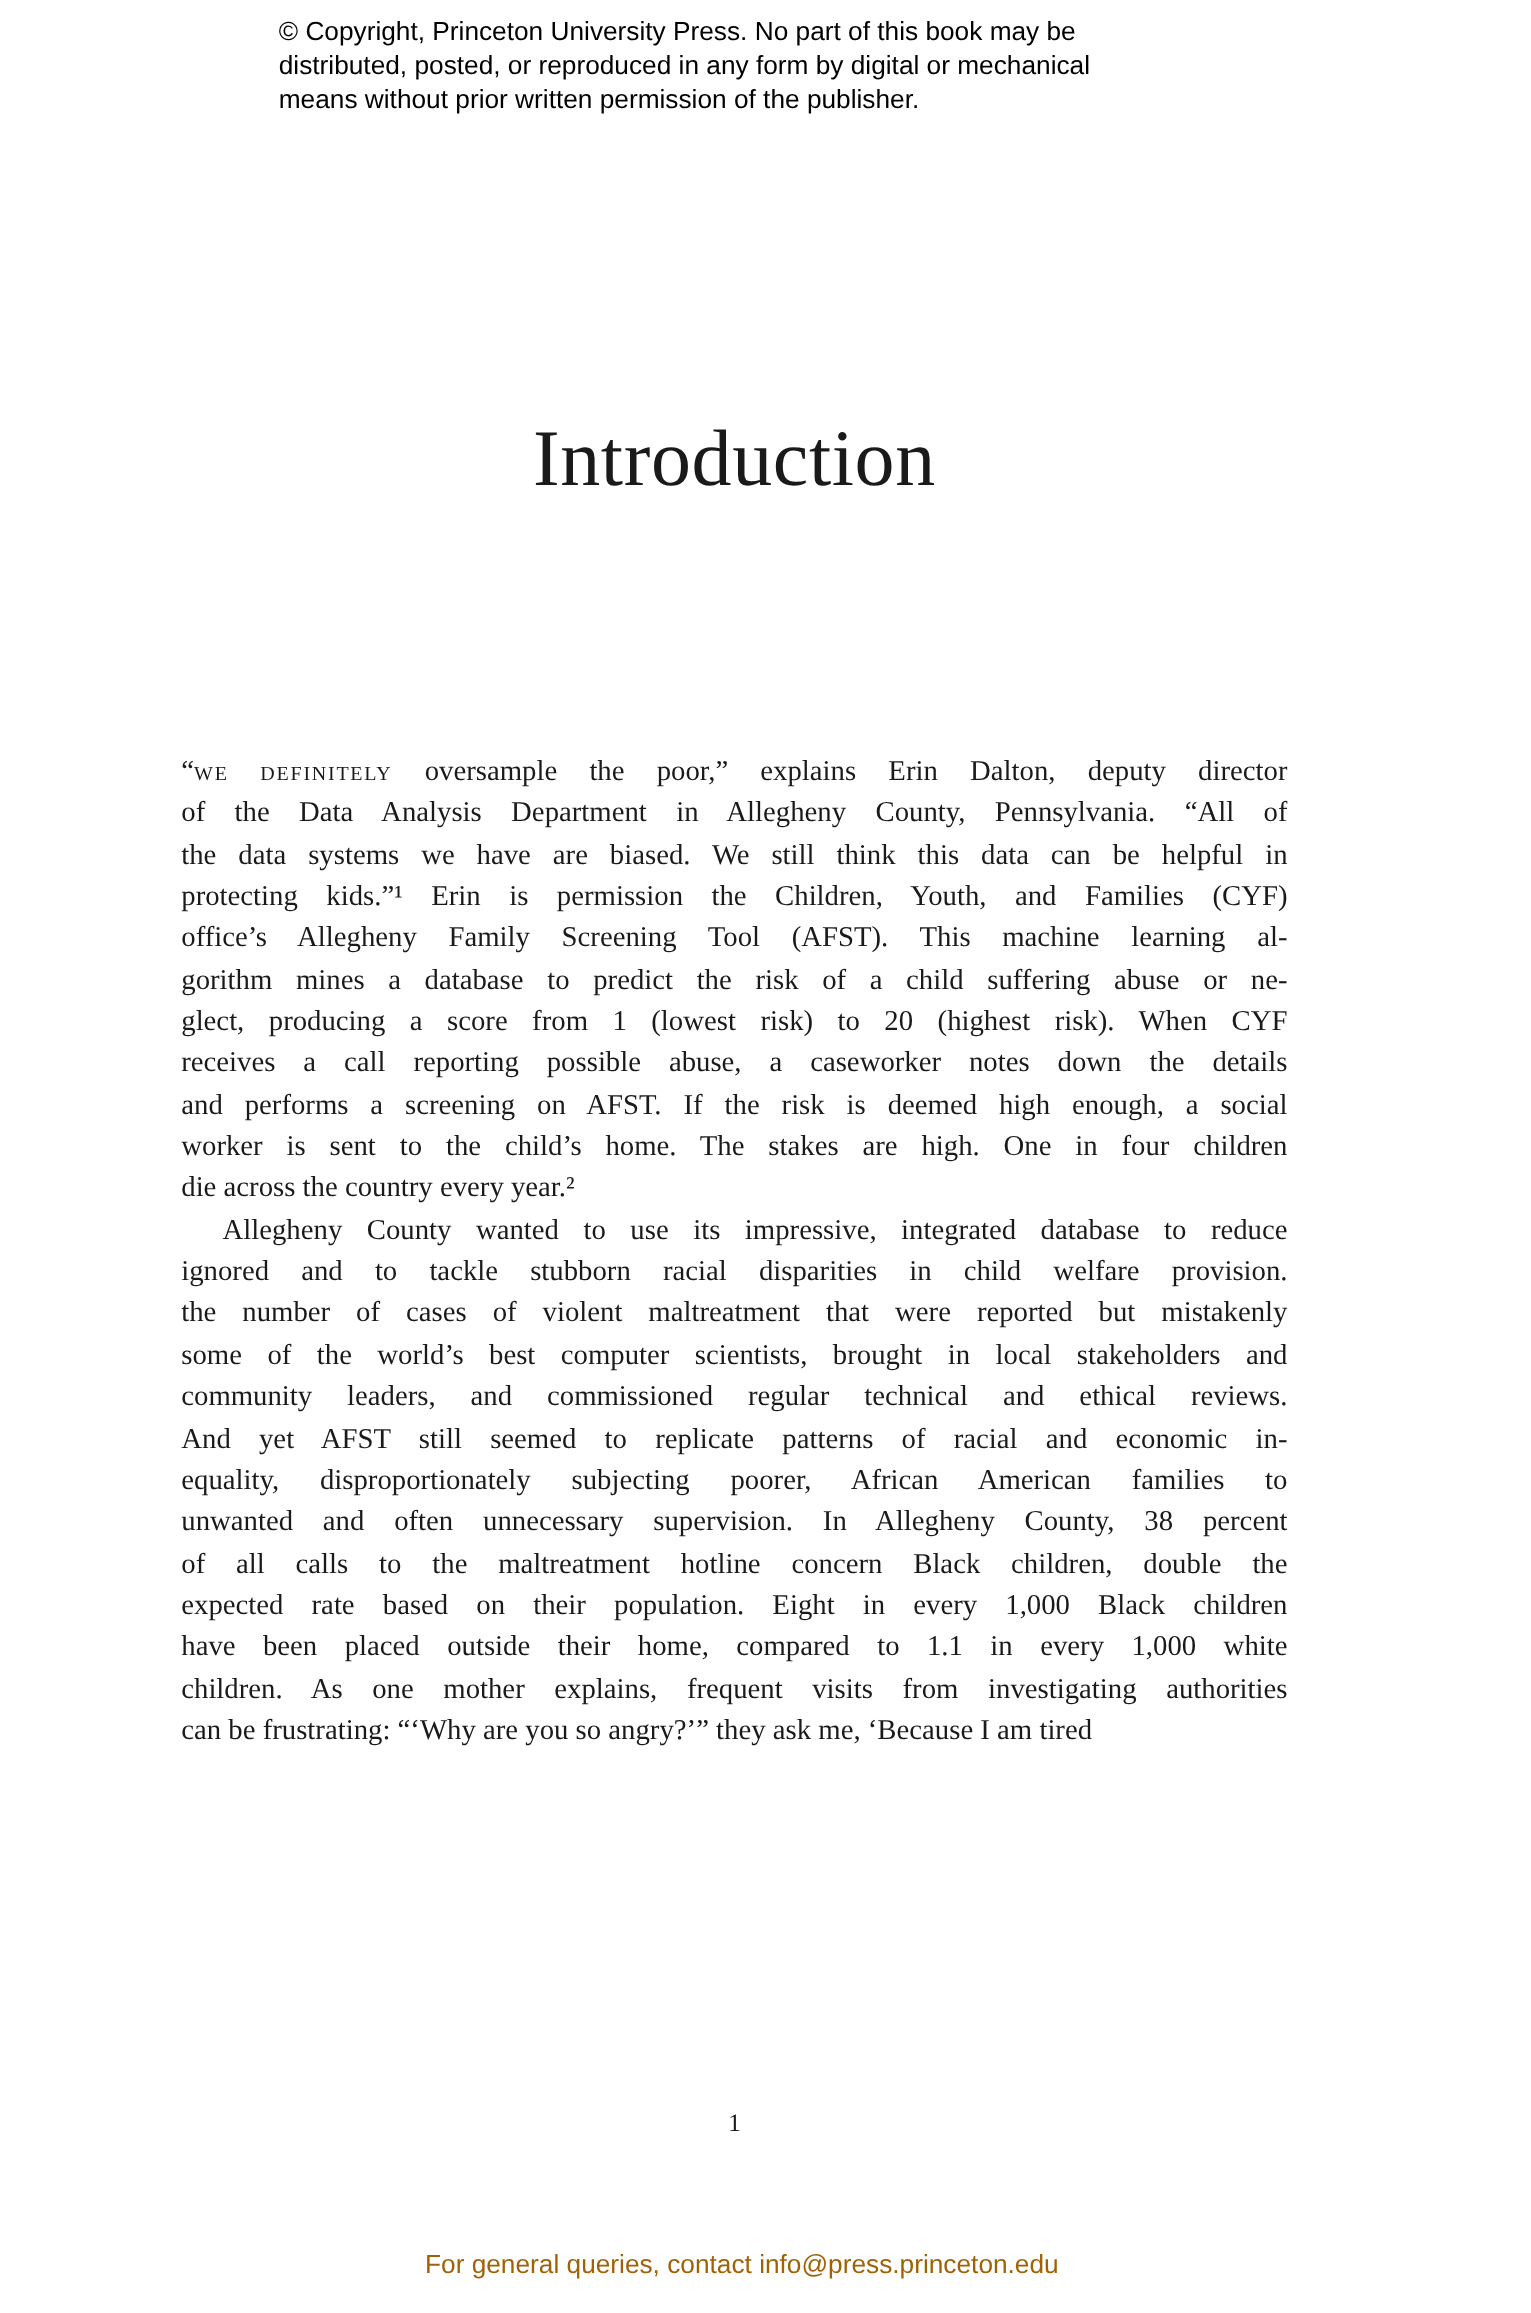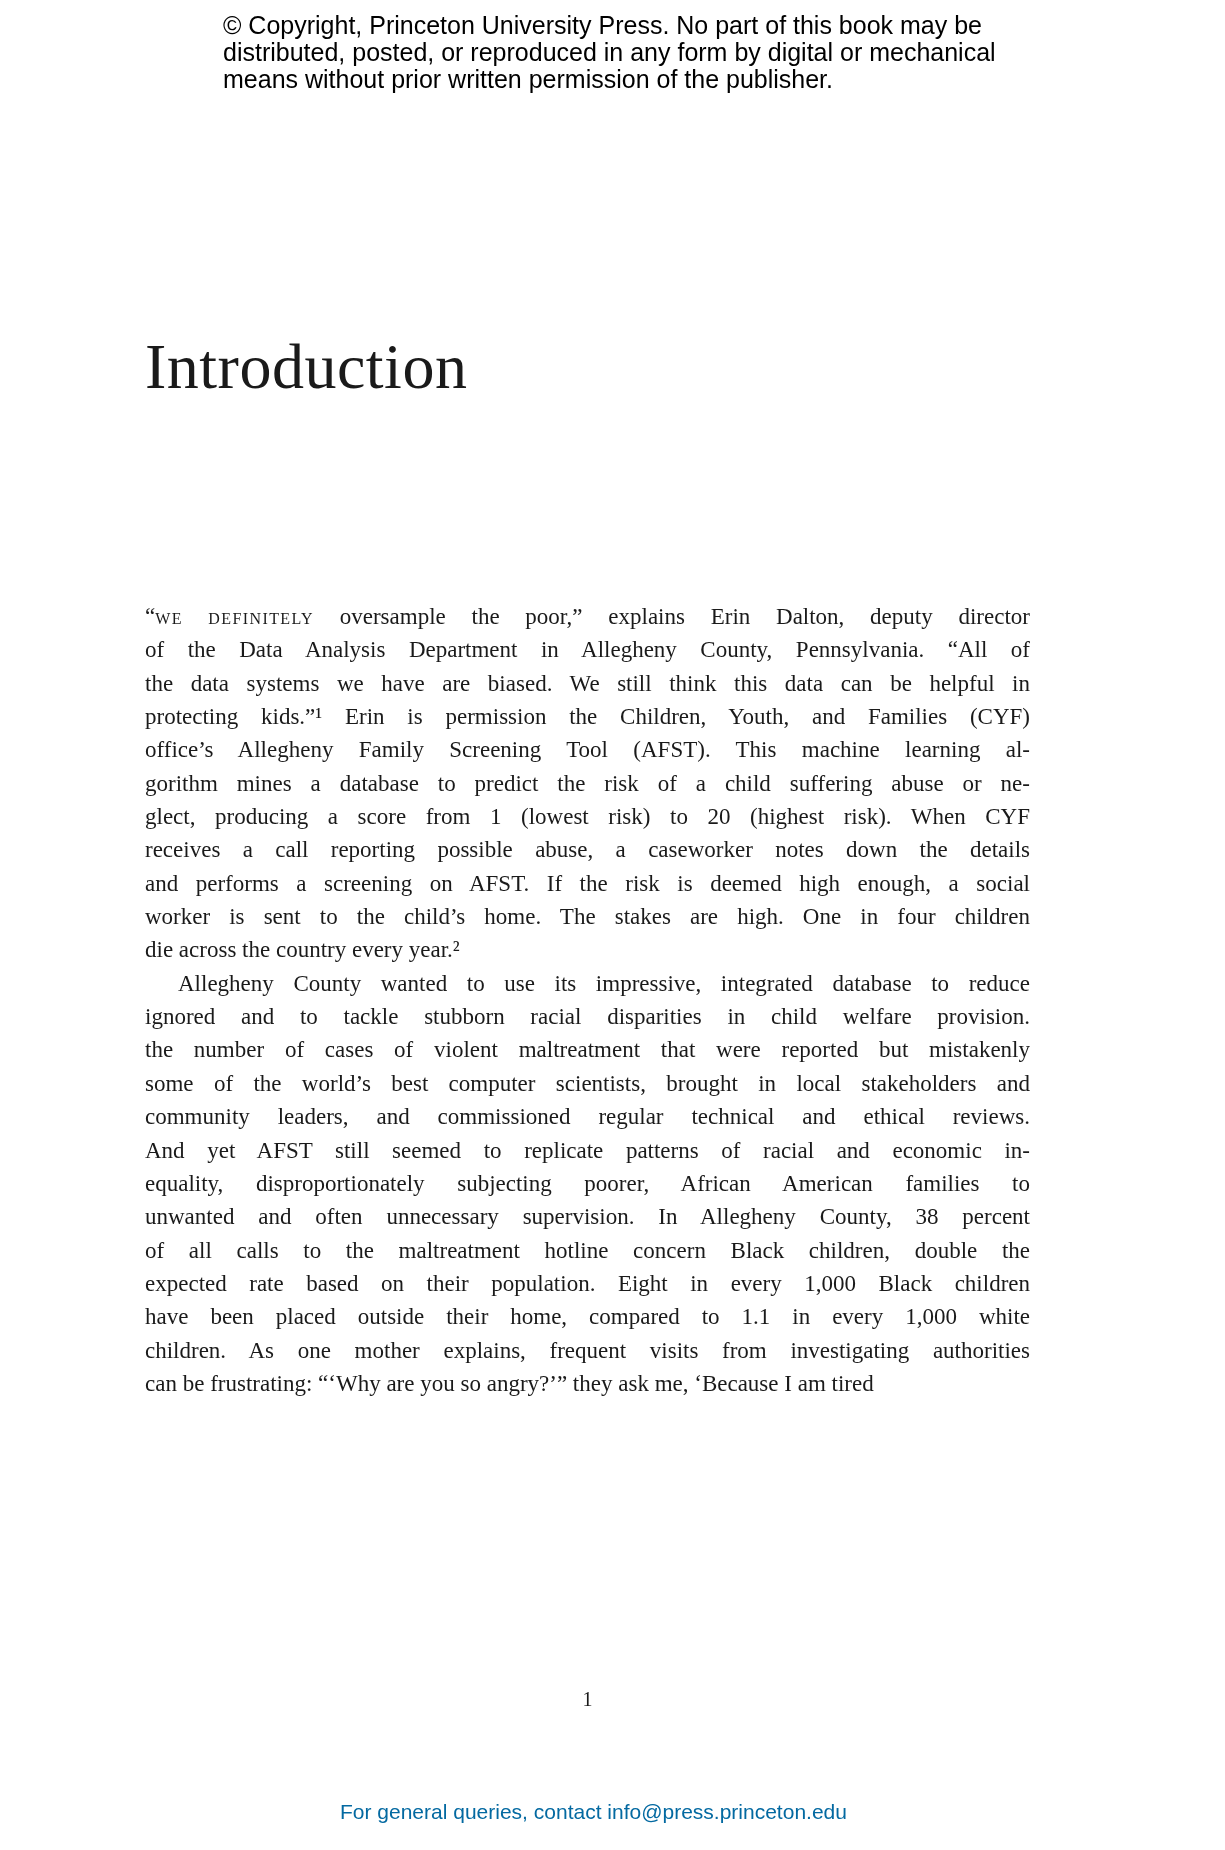--- a/index.html
+++ b/index.html
@@ -10,31 +10,31 @@
     background: #ffffff;
     font-family: "Liberation Serif", serif;
     color: #161616;
     overflow: hidden;
   }
   .copyright {
     position: absolute;
     left: 223px;
     top: 12px;
     font-family: "Liberation Sans", sans-serif;
-    font-size: 25px;
+    font-size: 21px;
     line-height: 27px;
     color: #000000;
   }
   .title {
     position: absolute;
     left: 145px;
     top: 330px;
     width: 885px;
     margin: 0;
-    text-align: left;
+    text-align: center;
     font-weight: 400;
     font-size: 64px;
     letter-spacing: 0.5px;
     color: #1a1a1a;
   }
   .body-text {
     position: absolute;
     left: 145px;
     top: 600px;
     width: 885px;
@@ -62,21 +62,21 @@
     text-align: center;
     font-size: 20px;
     color: #1a1a1a;
   }
   .footer {
     position: absolute;
     left: 340px;
     top: 1800px;
     font-family: "Liberation Sans", sans-serif;
     font-size: 21px;
-    color: #0369a1;
+    color: #a16207;
   }
 </style>
 </head>
 <body>
 
 <div class="page">
 
   <div class="copyright">
     <div class="c-line">© Copyright, Princeton University Press. No part of this book may be</div>
     <div class="c-line">distributed, posted, or reproduced in any form by digital or mechanical</div>

